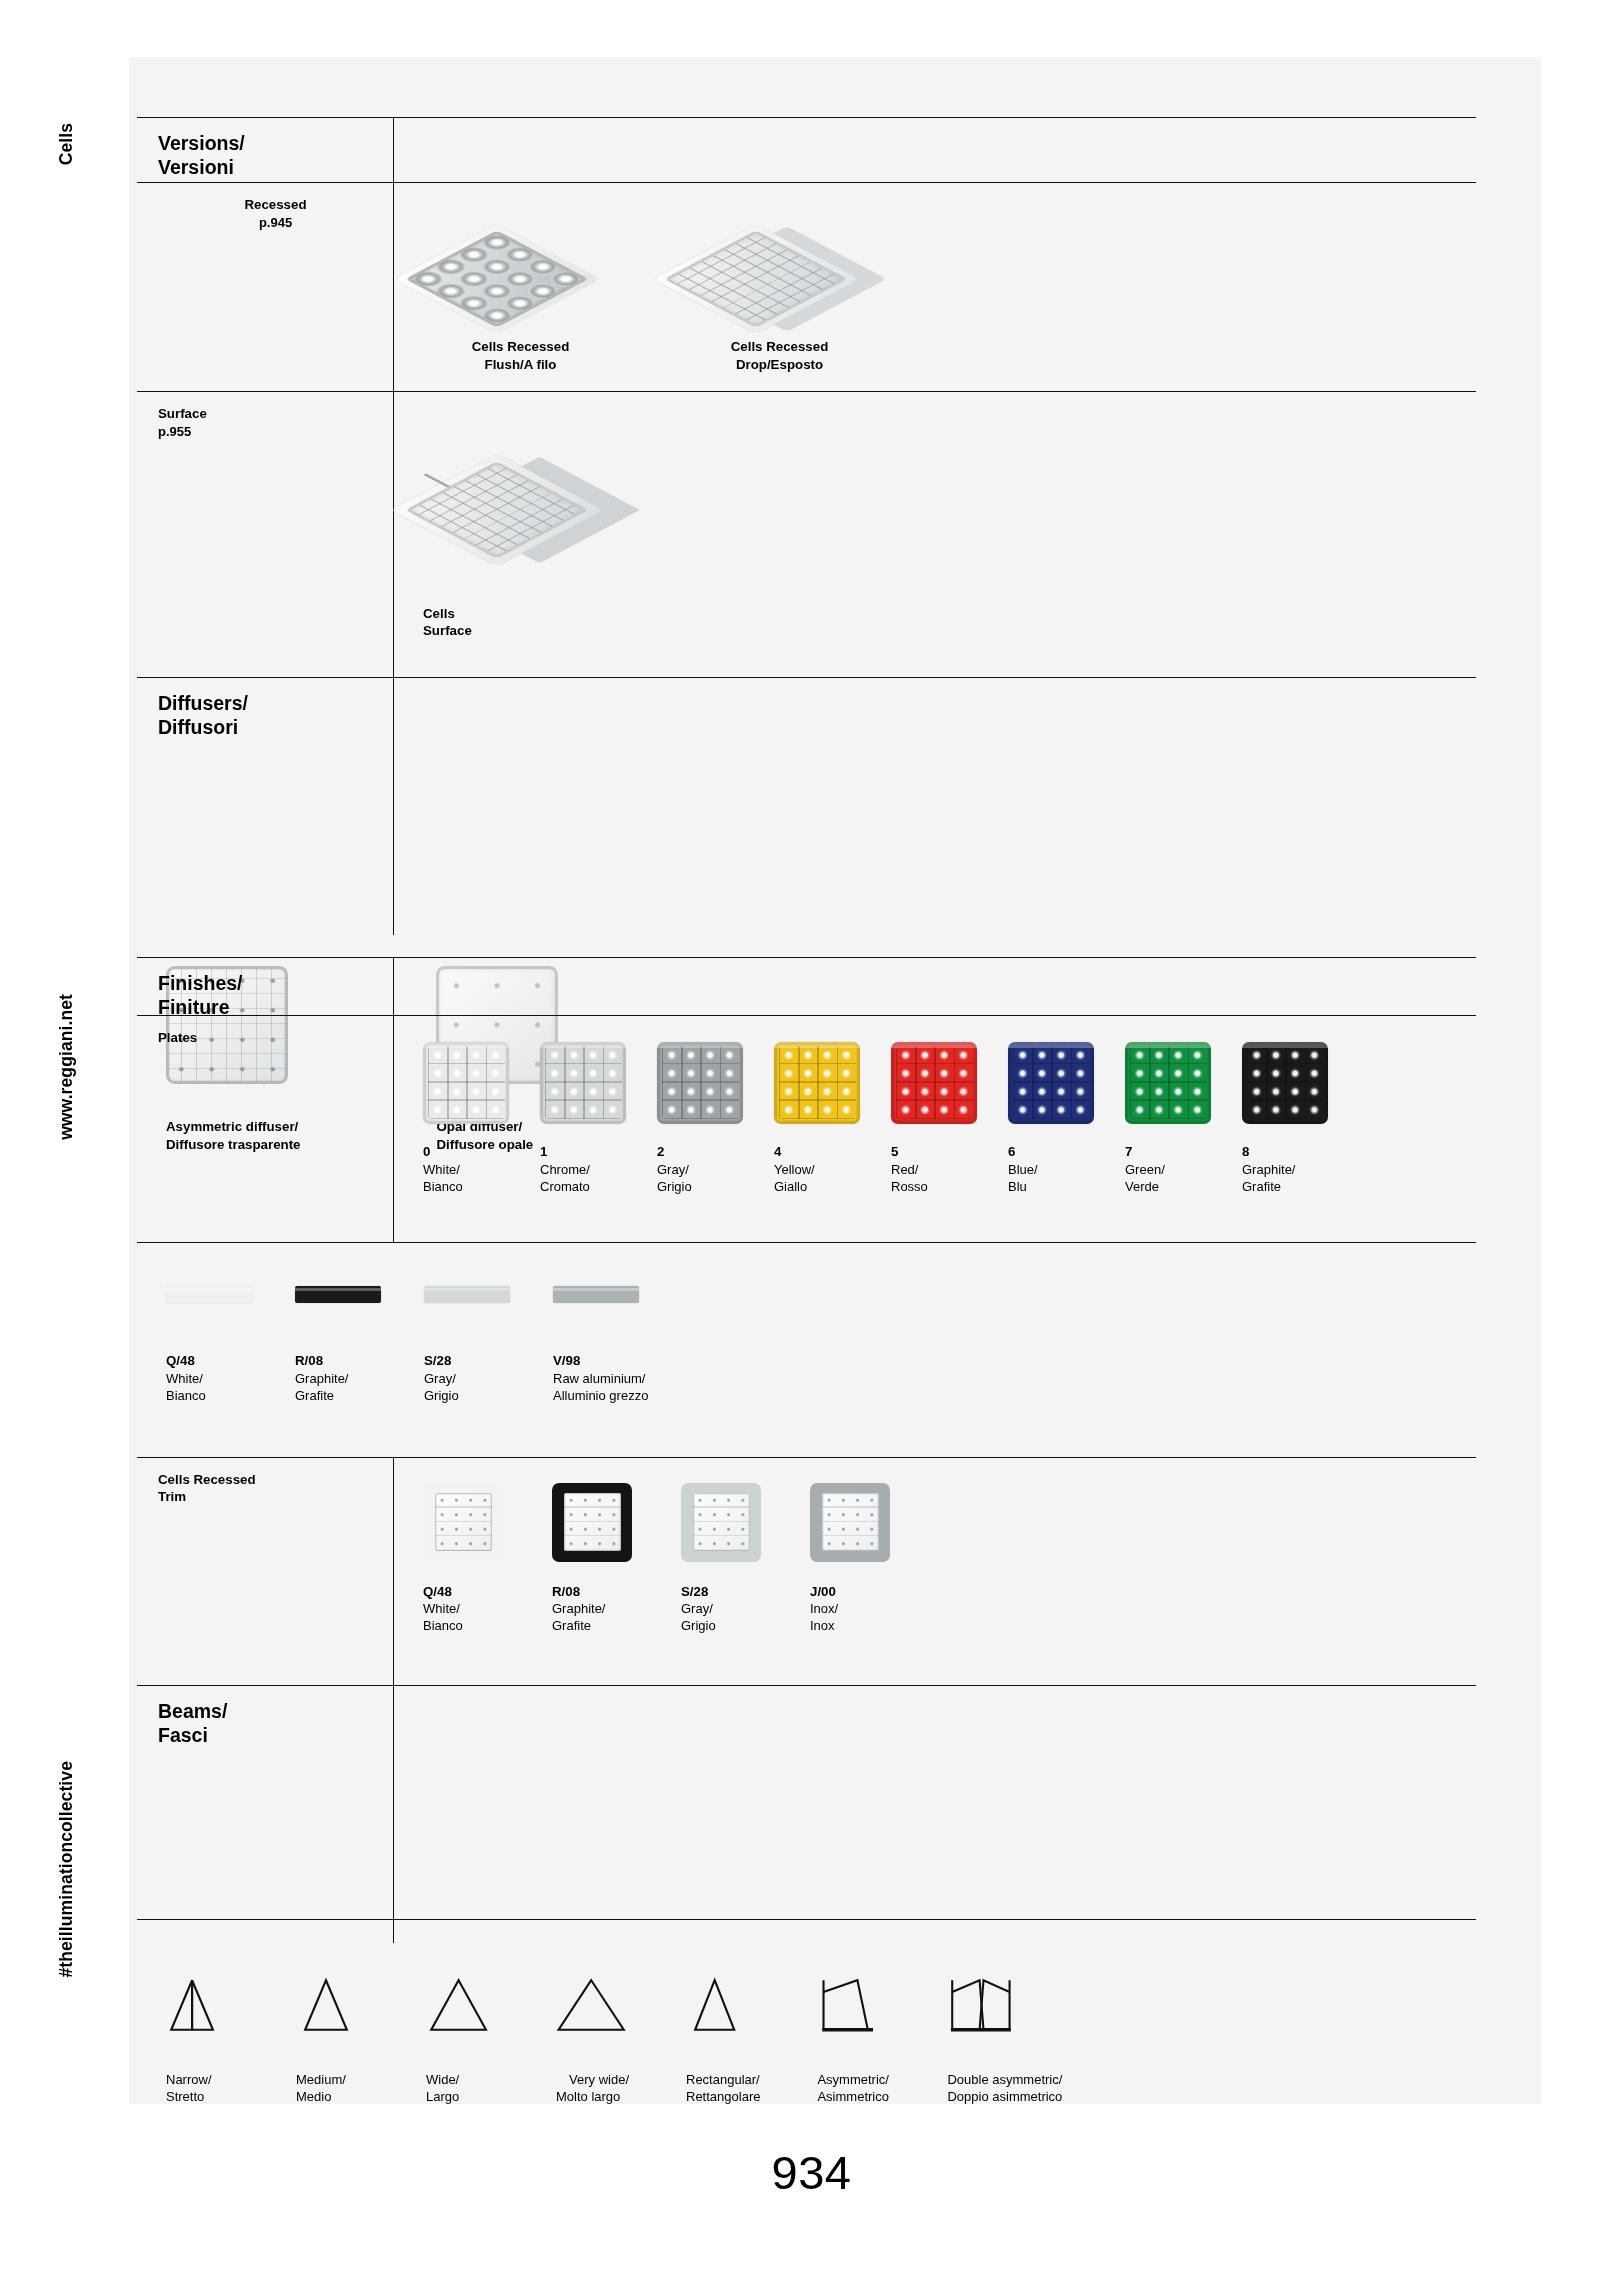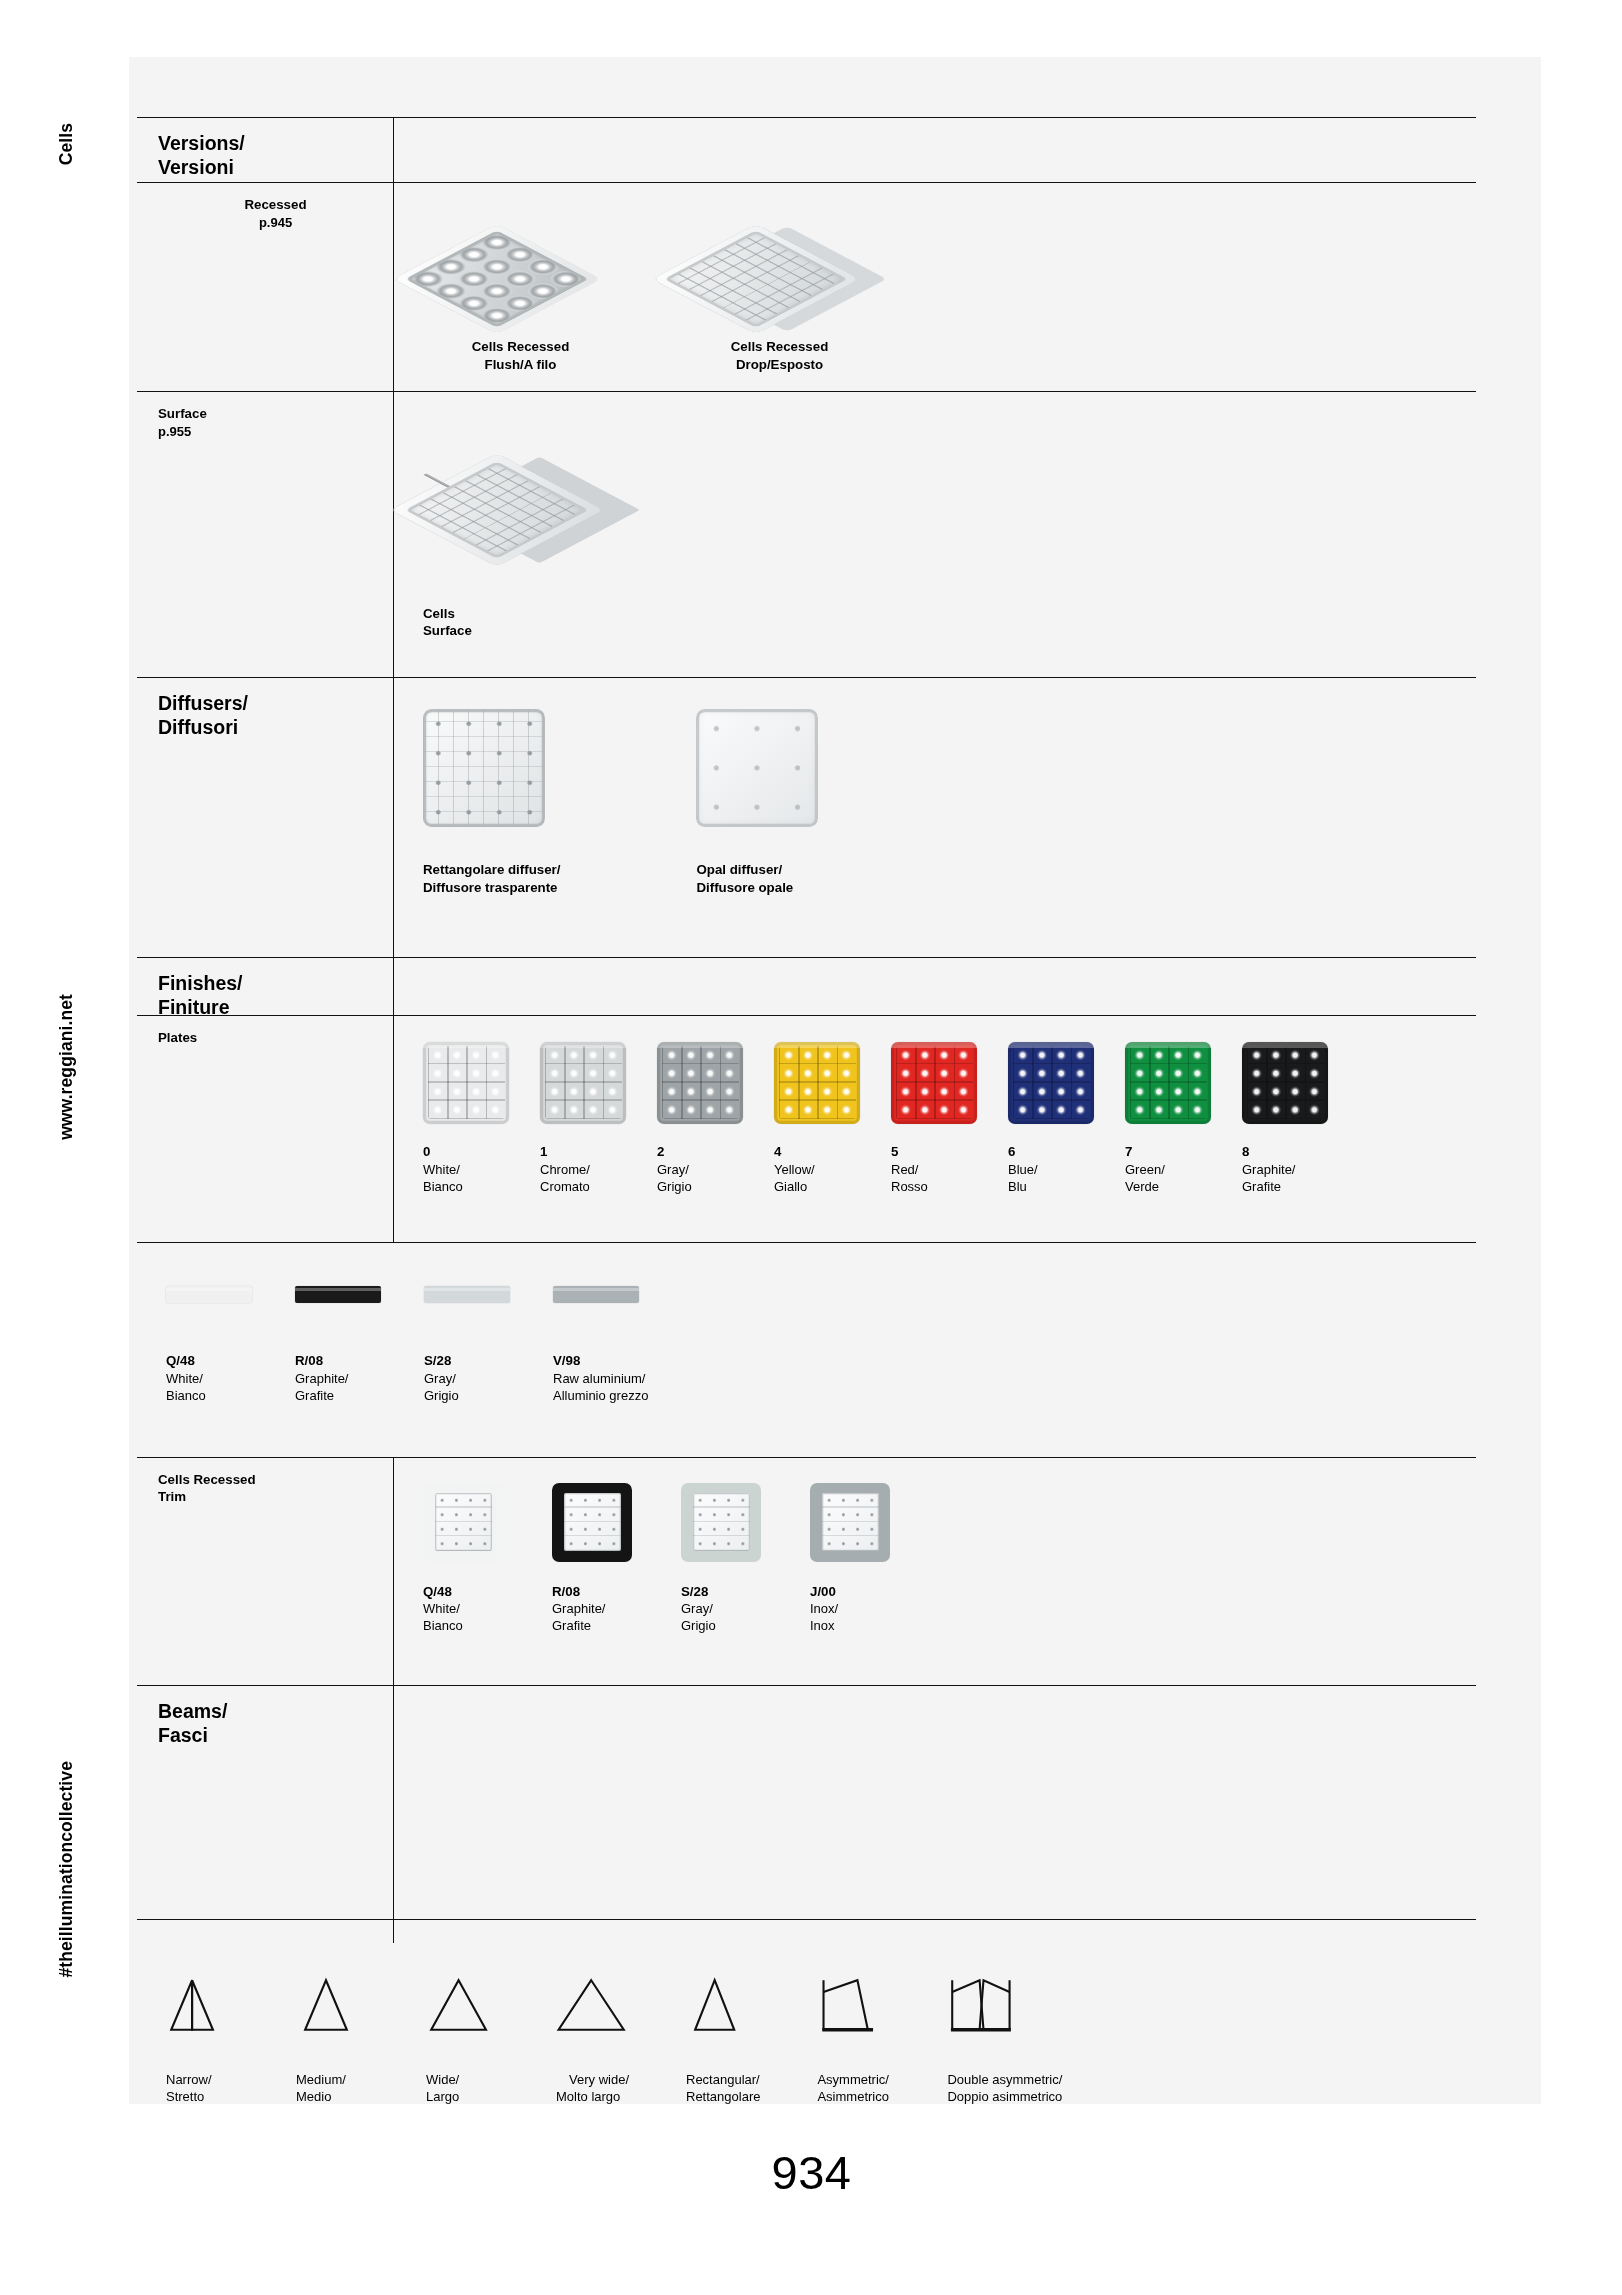--- a/index.html
+++ b/index.html
@@ -252,30 +252,30 @@
                 <div class="plate-face drop-face"></div>
               </div>
           </div>
           <div class="cap" style="margin-top:3.9px;">Cells</div>
           <div class="cap">Surface</div>
         </div>
       </div>
     </div>
   </div>
 
-  <div class="row" style="height:279px;">
+  <div class="row" style="height:279px;flex-direction:column;">
     <div class="lab">
       <div class="sect-title">Diffusers/</div>
       <div class="sect-title">Diffusori</div>
     </div>
     <div class="cnt">
       <div class="items" style="gap:136px;margin-top:17px;">
         <div class="item">
           <div class="dif dif-trans"></div>
-          <div class="cap" style="margin-top:34px;">Rettangolare diffuser/</div>
+          <div class="cap" style="margin-top:34px;">Asymmetric diffuser/</div>
           <div class="cap">Diffusore trasparente</div>
         </div>
         <div class="item">
           <div class="dif dif-opal"></div>
           <div class="cap" style="margin-top:34px;">Opal diffuser/</div>
           <div class="cap">Diffusore opale</div>
         </div>
       </div>
     </div>
   </div>

